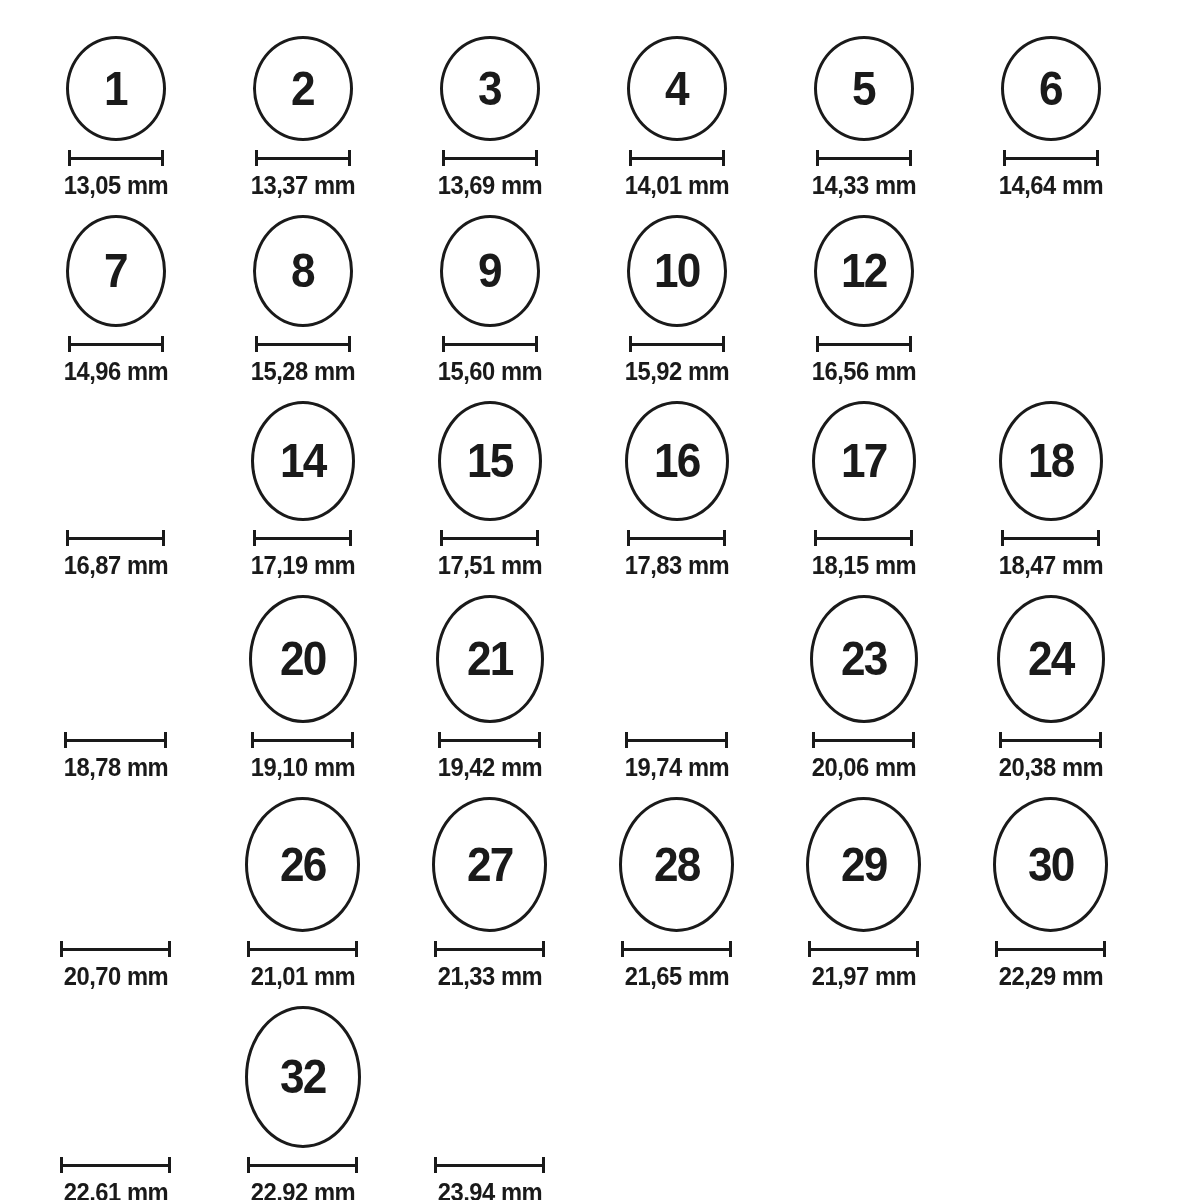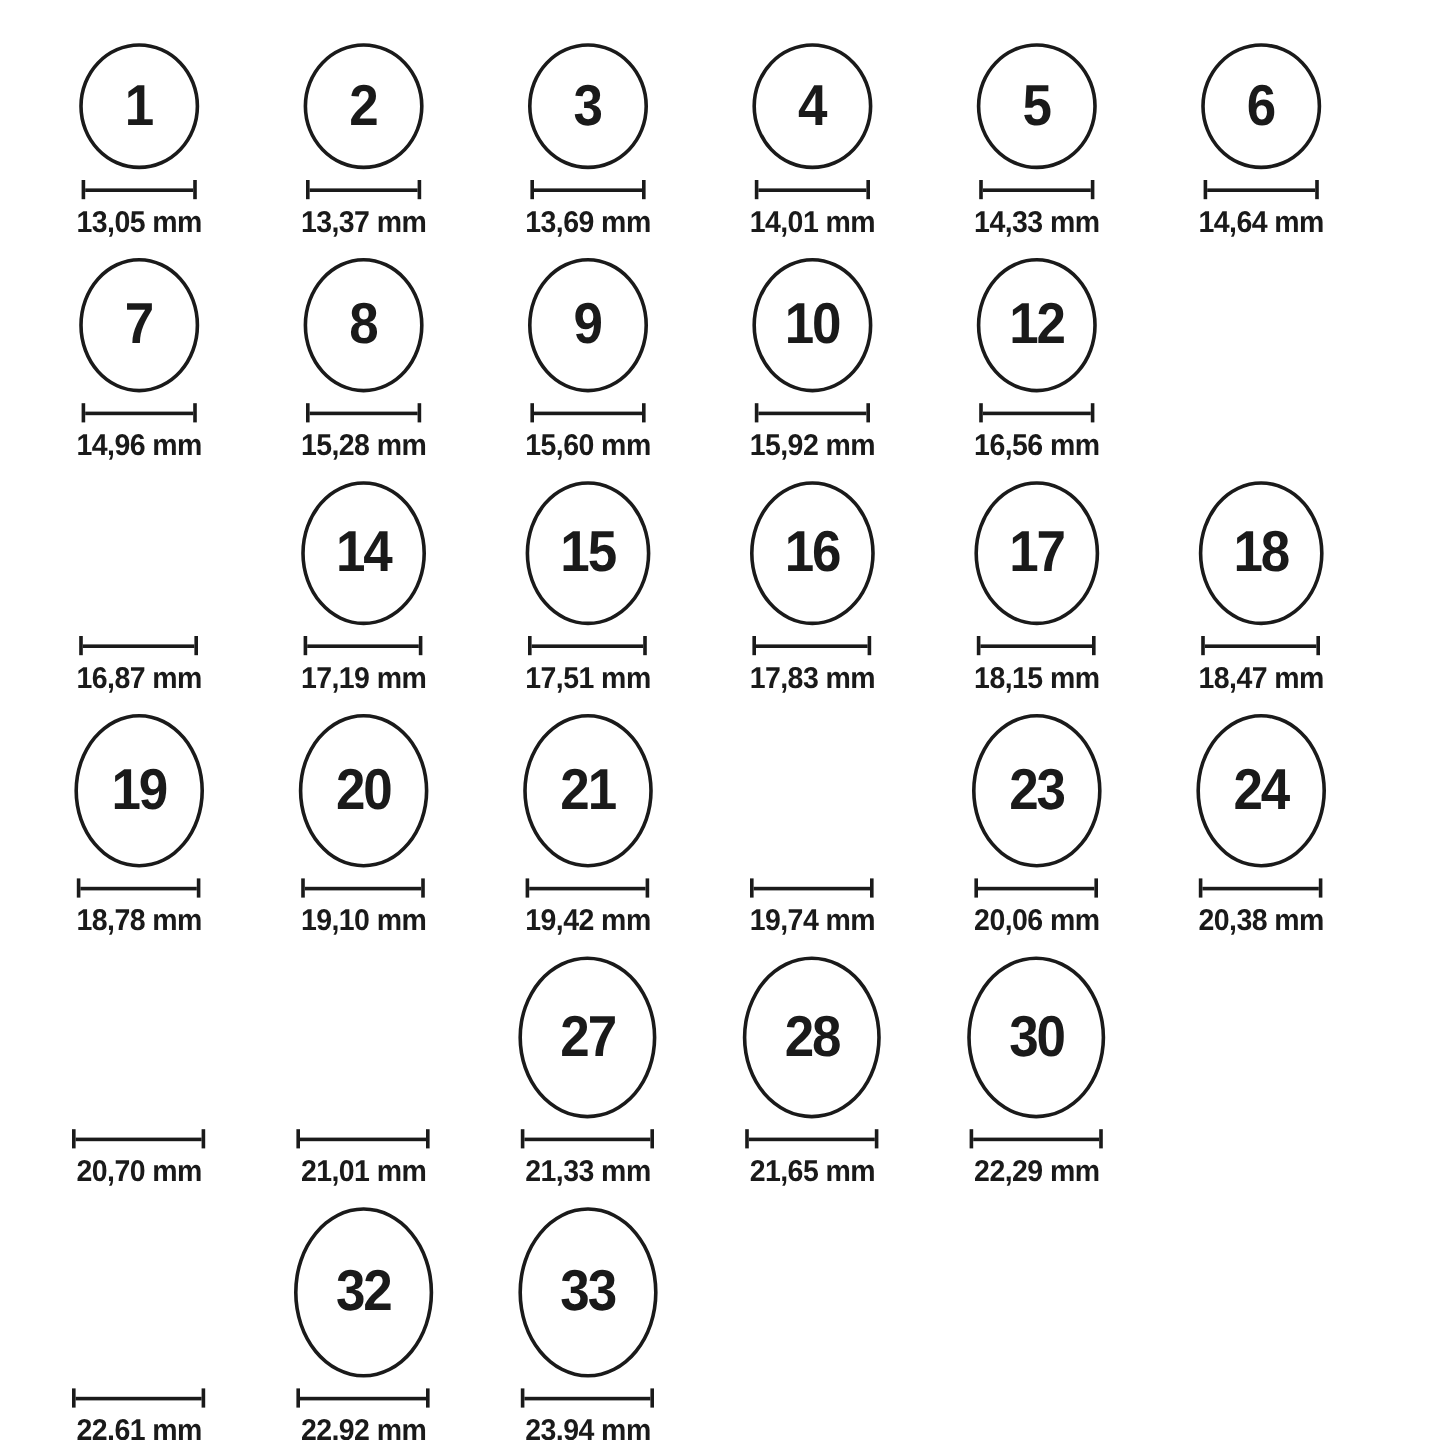--- a/index.html
+++ b/index.html
@@ -207,23 +207,20 @@
       <div class="cell">
     <div class="circle">
       <span class="num">18</span>
     </div>
     <div class="ruler"></div>
     <div class="mm">18,47 mm</div>
   </div>
     </div>
   <div class="row r3">
       <div class="cell">
-    <div class="circle">
-      <span class="num">19</span>
-    </div>
     <div class="ruler"></div>
     <div class="mm">18,78 mm</div>
   </div>
       <div class="cell">
     <div class="circle">
       <span class="num">20</span>
     </div>
     <div class="ruler"></div>
     <div class="mm">19,10 mm</div>
   </div>
@@ -252,58 +249,65 @@
     <div class="ruler"></div>
     <div class="mm">20,38 mm</div>
   </div>
     </div>
   <div class="row r4">
       <div class="cell">
     <div class="ruler"></div>
     <div class="mm">20,70 mm</div>
   </div>
       <div class="cell">
+    <div class="circle">
+      <span class="num">26</span>
+    </div>
     <div class="ruler"></div>
     <div class="mm">21,01 mm</div>
   </div>
       <div class="cell">
     <div class="circle">
       <span class="num">27</span>
     </div>
     <div class="ruler"></div>
     <div class="mm">21,33 mm</div>
   </div>
       <div class="cell">
     <div class="circle">
       <span class="num">28</span>
     </div>
     <div class="ruler"></div>
     <div class="mm">21,65 mm</div>
   </div>
       <div class="cell">
     <div class="circle">
+      <span class="num">29</span>
+    </div>
+    <div class="ruler"></div>
+    <div class="mm">21,97 mm</div>
+  </div>
+      <div class="cell">
+    <div class="circle">
       <span class="num">30</span>
     </div>
     <div class="ruler"></div>
     <div class="mm">22,29 mm</div>
   </div>
     </div>
   <div class="row r5">
       <div class="cell">
     <div class="ruler"></div>
     <div class="mm">22,61 mm</div>
   </div>
       <div class="cell">
     <div class="circle">
       <span class="num">32</span>
     </div>
     <div class="ruler"></div>
     <div class="mm">22,92 mm</div>
   </div>
       <div class="cell">
-    <div class="circle">
-      <span class="num">33</span>
-    </div>
     <div class="ruler"></div>
     <div class="mm">23,94 mm</div>
   </div>
     </div>
 </div>
 
 </body></html>

